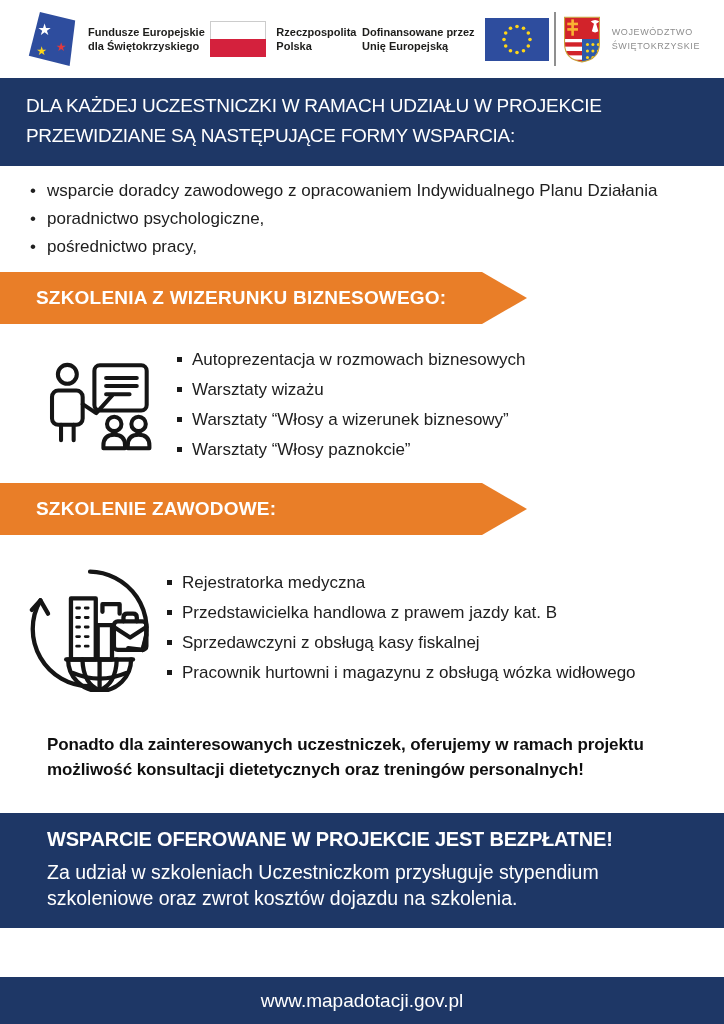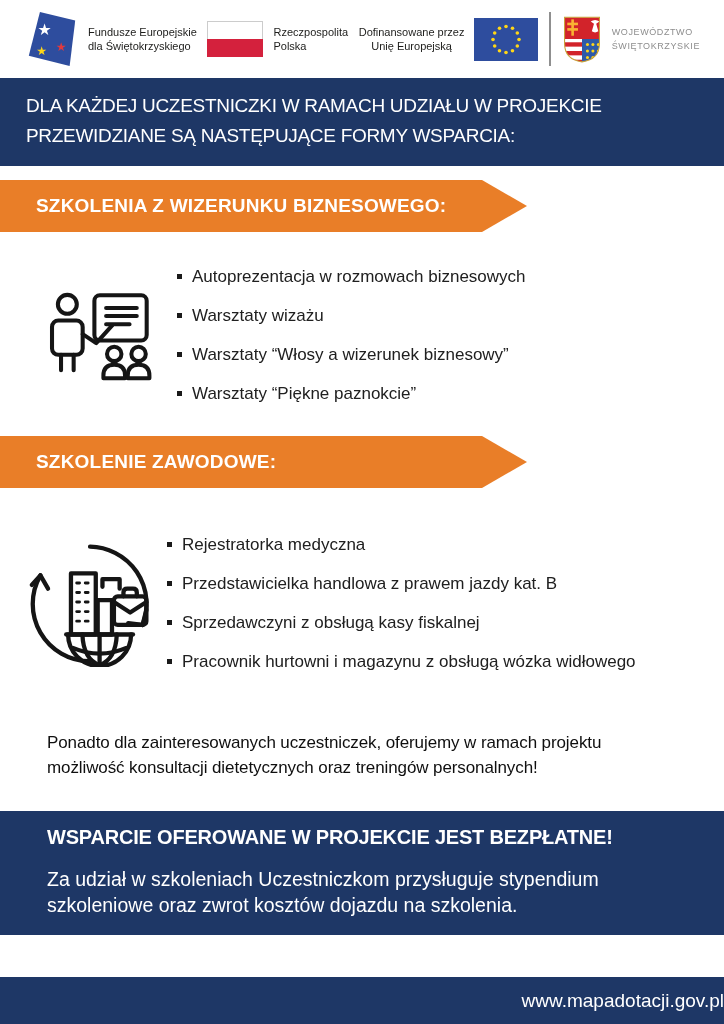--- a/index.html
+++ b/index.html
@@ -10,22 +10,22 @@
   *{box-sizing:border-box;margin:0;padding:0}
   html,body{margin:0;padding:0;background:#fff}
   .page{
     width:724px;height:1024px;position:relative;overflow:hidden;background:#fff;
     font-family:"Liberation Sans","DejaVu Sans",sans-serif;color:var(--ink);
   }
 
   
   .top{height:78px;display:flex;align-items:center;justify-content:space-between;padding:0 24px 0 26px}
   .logo{display:flex;align-items:center;gap:10px}
-  .logo-text{font-size:11px;font-weight:normal;color:#1d1d1b;line-height:1.3;white-space:pre-line}
-  .eu-text{text-align:center}
+  .logo-text{font-size:11px;font-weight:bold;color:#1d1d1b;line-height:1.3;white-space:pre-line}
+  .eu-text{text-align:left}
   .vdivider{width:2px;height:54px;background:#8f8f8f}
   .region-text{font-size:9px;color:#8d8d8d;letter-spacing:.6px;line-height:1.6;white-space:pre-line}
 
   
   .banner1{
     background:var(--navy);color:#fff;padding:13px 26px 15px;
     font-weight:normal;font-size:19px;line-height:30px;letter-spacing:-.3px;white-space:pre-line;
   }
 
   
@@ -42,38 +42,38 @@
   }
 
   
   .section{display:flex;align-items:center;margin-top:16px}
   .sec1{padding-left:43px}
   .sec1 .icon-box{width:110px;margin-right:24px}
   .sec2{padding-left:28px;margin-top:28px}
   .sec2 .icon-box{width:126px;margin-right:13px}
   .icon-box{flex:none;display:flex;justify-content:center;align-items:center}
   .sq{list-style:none}
-  .sq li{position:relative;padding-left:15px;font-size:17px;color:#202020;margin:18px 0;line-height:21px}
+  .sq li{position:relative;padding-left:15px;font-size:17px;color:#202020;margin:9px 0;line-height:21px}
   .sq li::before{content:"";position:absolute;left:0;top:8px;width:5px;height:5px;background:#1a1a1a}
 
   
   .note{
-    margin:40px 40px 8px 47px;font-size:17px;font-weight:normal;color:#0f0f0f;
+    margin:40px 40px 8px 47px;font-size:17px;font-weight:bold;color:#0f0f0f;
     line-height:25px;letter-spacing:-.1px;white-space:pre-line;
   }
 
   
   .banner2{margin-top:31px;background:var(--navy);color:#fff;padding:15px 40px 17px 47px}
-  .banner2 .t{font-weight:bold;font-size:20px;letter-spacing:-.2px;margin-bottom:17px}
+  .banner2 .t{font-weight:bold;font-size:20px;letter-spacing:-.2px;margin-bottom:8px}
   .banner2 .b{font-size:19.5px;line-height:26px;white-space:pre-line}
 
   
   .footer{
     position:absolute;left:0;right:0;bottom:0;height:47px;background:var(--navy);
-    display:flex;align-items:center;justify-content:flex-end;color:#fff;font-size:19px;
+    display:flex;align-items:center;justify-content:center;color:#fff;font-size:19px;
   }
 
   svg{display:block}
 </style>
 </head>
 <body>
 
 <div class="page">
 
   <div class="top">
@@ -163,20 +163,25 @@
         </svg>
       </span>
       <span class="region-text">WOJEWÓDZTWO
 ŚWIĘTOKRZYSKIE</span>
     </div>
   </div>
 
   <div class="banner1">DLA KAŻDEJ UCZESTNICZKI W RAMACH UDZIAŁU W PROJEKCIE
 PRZEWIDZIANE SĄ NASTĘPUJĄCE FORMY WSPARCIA:</div>
 
+  <ul class="bullets">
+      <li>wsparcie doradcy zawodowego z opracowaniem Indywidualnego Planu Działania</li>
+      <li>poradnictwo psychologiczne,</li>
+      <li>pośrednictwo pracy,</li>
+    </ul>
 
   <div class="arrow">
     <span>SZKOLENIA Z WIZERUNKU BIZNESOWEGO:</span>
   </div>
 
   <div class="section sec1">
     <div class="icon-box">
       <svg width="110" height="102" viewBox="0 0 122 112" fill="none" stroke="#151515" stroke-width="4.5" stroke-linecap="round" stroke-linejoin="round">
         <circle cx="27" cy="22" r="10.5"></circle>
         <rect x="10" y="40" width="34" height="38" rx="7"></rect>
@@ -187,21 +192,21 @@
         <circle cx="79" cy="77" r="8"></circle>
         <path d="M67 104 v-3 q0 -12 12 -12 q12 0 12 12 v3 z"></path>
         <circle cx="106" cy="77" r="8"></circle>
         <path d="M94 104 v-3 q0 -12 12 -12 q12 0 12 12 v3 z"></path>
       </svg>
     </div>
     <ul class="sq">
         <li>Autoprezentacja w rozmowach biznesowych</li>
         <li>Warsztaty wizażu</li>
         <li>Warsztaty “Włosy a wizerunek biznesowy”</li>
-        <li>Warsztaty “Piękne paznokcie”</li>
+        <li>Warsztaty “Włosy paznokcie”</li>
       </ul>
   </div>
 
   <div class="arrow">
     <span>SZKOLENIE ZAWODOWE:</span>
   </div>
 
   <div class="section sec2">
     <div class="icon-box">
       <svg width="126" height="128" viewBox="0 0 132 134" fill="none" stroke="#151515" stroke-width="4.5" stroke-linecap="round" stroke-linejoin="round">

